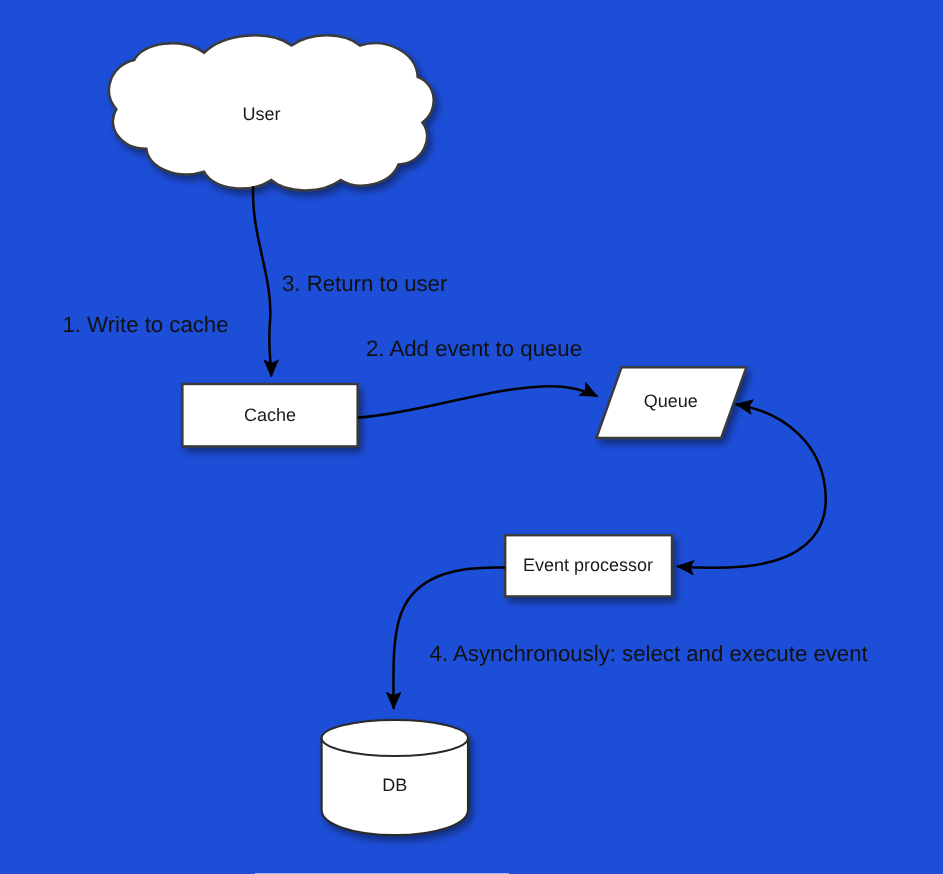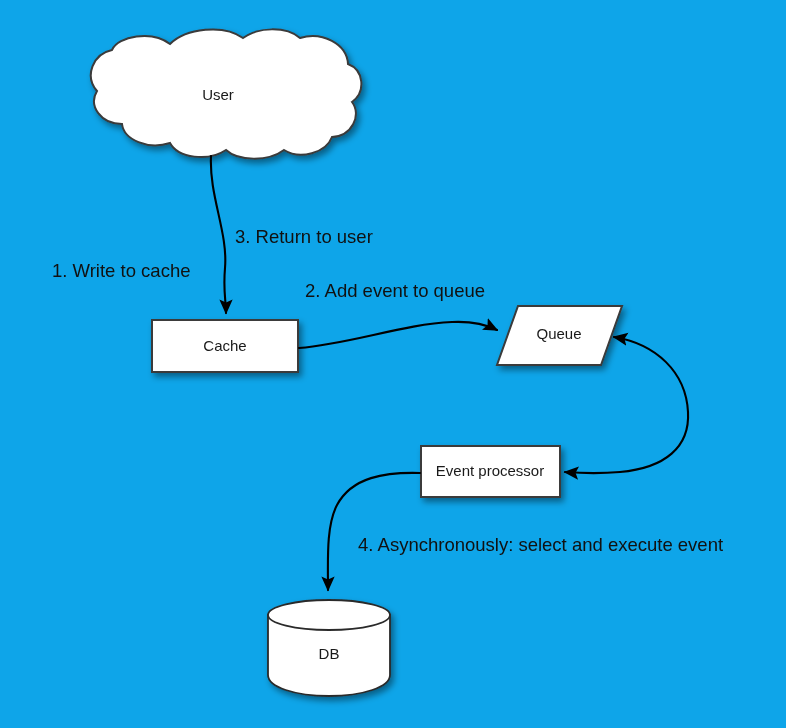--- a/index.html
+++ b/index.html
@@ -10,21 +10,21 @@
   body {
     width: 786px;
     height: 728px;
     font-family: "Liberation Sans", sans-serif;
     overflow: hidden;
   }
   #diagram-root {
     position: relative;
     width: 786px;
     height: 728px;
-    background: #0ea5e9;
+    background: #1d4ed8;
   }
   svg.canvas {
     display: block;
     width: 786px;
     height: 728px;
   }
   .node-fill {
     fill: #ffffff;
     stroke: #3a3a3a;
     stroke-width: 2;

